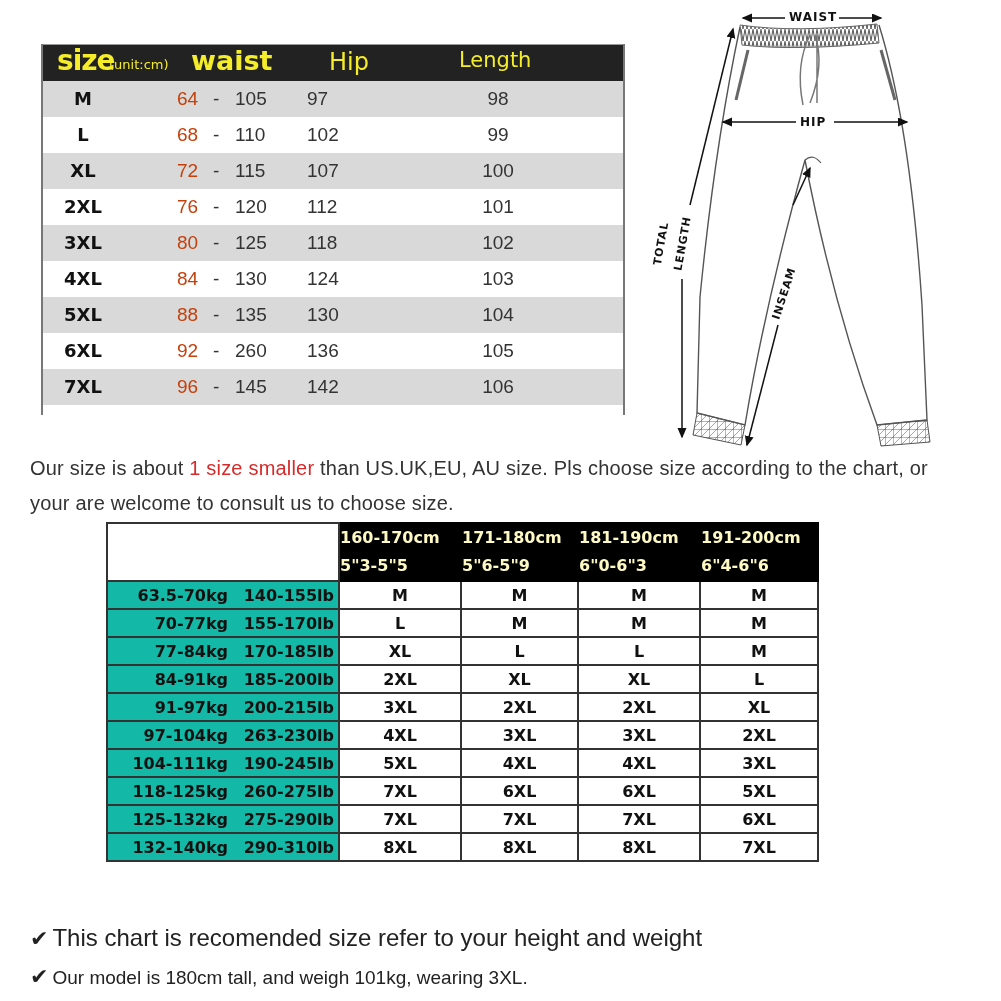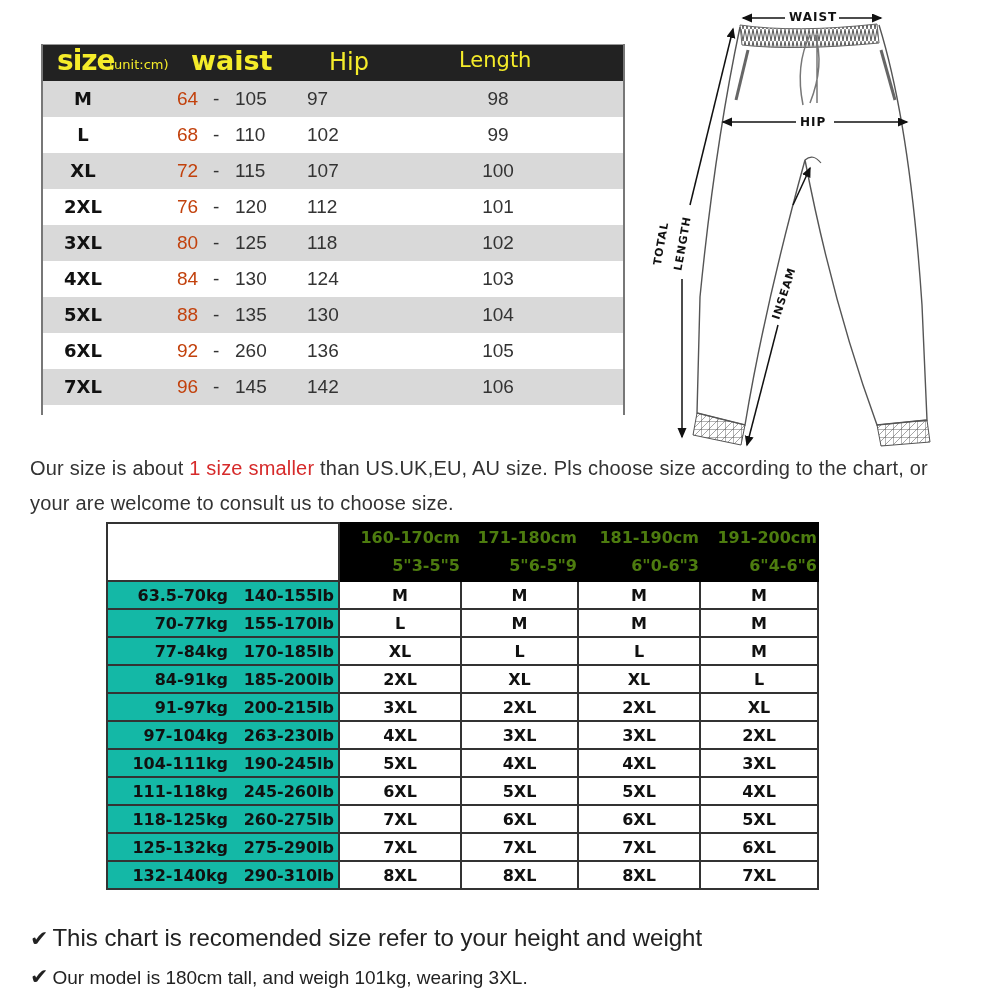--- a/index.html
+++ b/index.html
@@ -30,21 +30,21 @@
   #diagram .lbl { position:absolute; font-family:"DejaVu Sans", sans-serif; font-weight:bold; font-size:12px; color:#111; letter-spacing:1px; }
 
   
   #note { position:absolute; left:30px; top:451px; width:900px; font-size:20px; line-height:35px; color:#333; font-family:"Liberation Sans", sans-serif; letter-spacing:0.2px;}
   #note .red { color:#d62a2a; }
 
   
   #rec-table { position:absolute; left:106px; top:522px; border-collapse:collapse; font-family:"DejaVu Sans", sans-serif; font-weight:bold; }
   #rec-table td, #rec-table th { border:2px solid #333; padding:0; }
   #rec-table .corner { width:230px; background:#fff; height:56px; }
-  #rec-table th.hcol { background:#000; color:#4d7c0f; font-size:16px; line-height:28px; text-align:right; border-color:#000;margin-left:24px; }
+  #rec-table th.hcol { background:#000; color:#fef9c3; font-size:16px; line-height:28px; text-align:left; border-color:#000;margin-left:24px; }
   #rec-table th.hcol div { white-space:nowrap; }
   #rec-table td.wt { background:#14b8a6; height:26px; font-size:16px; color:#111; text-align:right; padding-right:4px; white-space:nowrap; }
   #rec-table td.wt span.kg { display:inline-block; text-align:right; }
   #rec-table td.wt span.lb { display:inline-block; width:106px; text-align:right; }
   #rec-table td.sz { text-align:center; font-size:16px; color:#111; background:#fff; }
   #rec-table .c1 { width:120px; } #rec-table .c2 { width:115px; } #rec-table .c3 { width:120px; } #rec-table .c4 { width:116px; }
 
   
   .foot { position:absolute; left:30px; color:#222; font-family:"Liberation Sans", sans-serif; }
   .foot .check { font-size:22px; margin-right:4px; }
@@ -252,27 +252,20 @@
     <td class="sz">2XL</td>
   </tr>
   <tr>
     <td class="wt"><span class="kg">104-111kg</span><span class="lb">190-245lb</span></td>
     <td class="sz">5XL</td>
     <td class="sz">4XL</td>
     <td class="sz">4XL</td>
     <td class="sz">3XL</td>
   </tr>
   <tr>
-    <td class="wt"><span class="kg">111-118kg</span><span class="lb">245-260lb</span></td>
-    <td class="sz">6XL</td>
-    <td class="sz">5XL</td>
-    <td class="sz">5XL</td>
-    <td class="sz">4XL</td>
-  </tr>
-  <tr>
     <td class="wt"><span class="kg">118-125kg</span><span class="lb">260-275lb</span></td>
     <td class="sz">7XL</td>
     <td class="sz">6XL</td>
     <td class="sz">6XL</td>
     <td class="sz">5XL</td>
   </tr>
   <tr>
     <td class="wt"><span class="kg">125-132kg</span><span class="lb">275-290lb</span></td>
     <td class="sz">7XL</td>
     <td class="sz">7XL</td>

